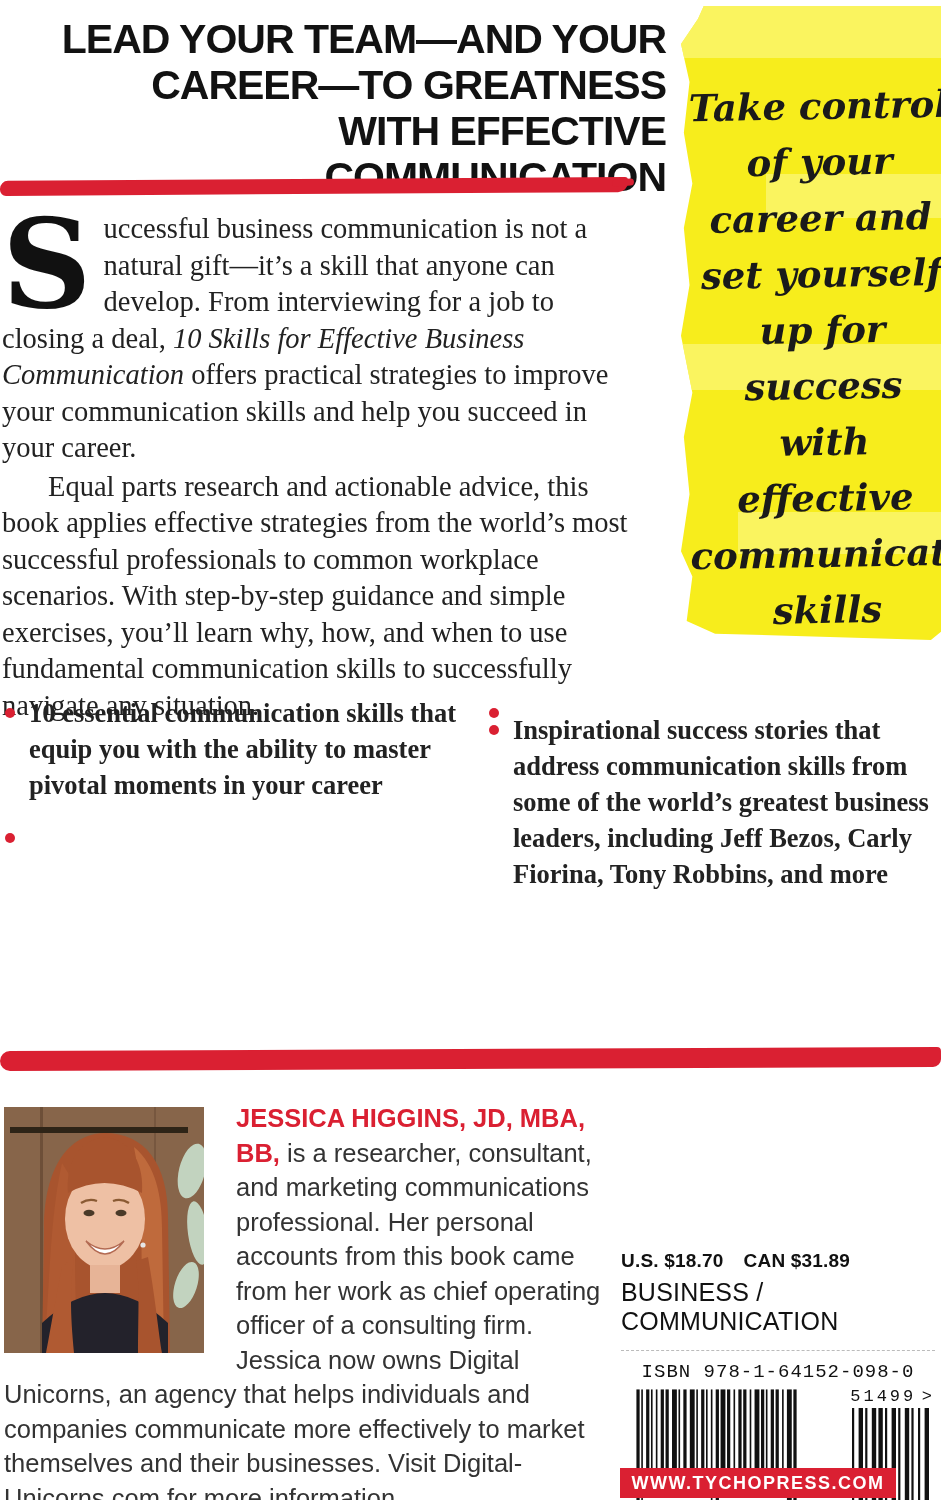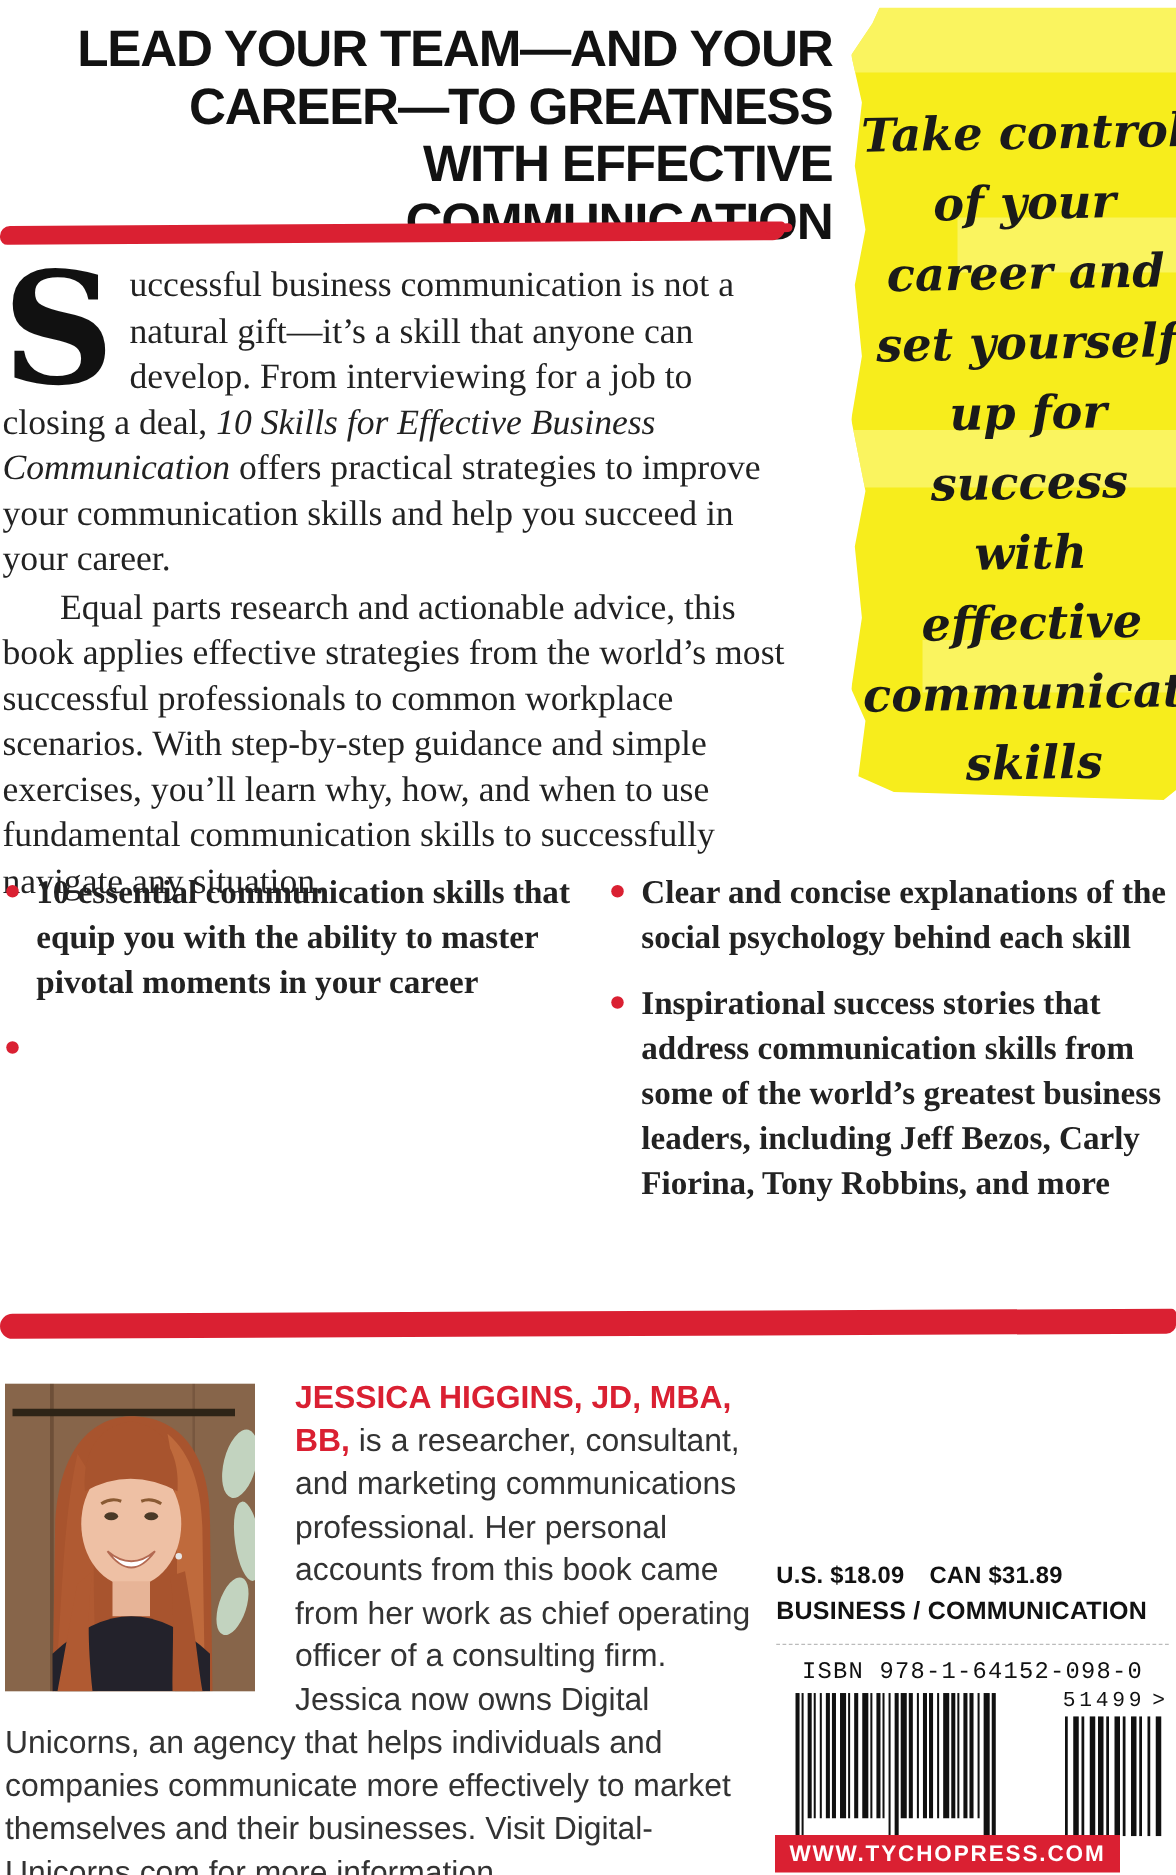--- a/index.html
+++ b/index.html
@@ -85,21 +85,21 @@
   }
   .photo{float:left;width:200px;height:246px;margin:6px 32px 8px 0;background:#87654a;}
   .author-name{color:var(--accent-red,#da2032);font-weight:bold;}
 
   
   .retail{
     position:absolute;left:621px;top:1250px;width:314px;
     font-family:"Liberation Sans",sans-serif;color:#111;
   }
   .price-row{display:flex;gap:20px;font-weight:bold;font-size:19px;letter-spacing:.2px;}
-  .category{font-weight:bold;font-size:20px;margin-top:6px;letter-spacing:.2px;}
+  .category{font-weight:normal;font-size:25px;margin-top:6px;letter-spacing:.2px;}
   .barcode-box{margin-top:14px;border-top:1px dashed #bbb;padding-top:10px;}
   .isbn{
     font-family:"Liberation Mono",monospace;font-size:19px;letter-spacing:1px;
     text-align:center;white-space:nowrap;
   }
   .barcode-row{display:flex;align-items:flex-start;margin-top:4px;gap:40px;}
   .bc-digit{font-family:"Liberation Mono",monospace;font-size:16px;letter-spacing:2px;fill:#111;}
   .addon{margin-left:12px;width:88px;}
   .addon-top{
     display:flex;justify-content:space-between;align-items:center;
@@ -148,21 +148,21 @@
     </p>
     <p class="p2" style="margin:2px 0 0 0;">Equal parts research and actionable advice, this book applies effective strategies from the world’s most successful professionals to common workplace scenarios. With step-by-step guidance and simple exercises, you’ll learn why, how, and when to use fundamental communication skills to successfully navigate any situation.</p>
   </div>
 
   <div class="bullets">
     <ul class="bcol bcol-left">
       <li><span class="dot"></span><span>10 essential communication skills that equip you with the ability to master pivotal moments in your career</span></li>
       <li><span class="dot"></span></li>
     </ul>
     <ul class="bcol bcol-right">
-      <li><span class="dot"></span><span>Clear and concise explanations of the social psychology behind each skill</span></li>
+      <li><span class="dot"></span></li>
       <li><span class="dot"></span><span>Inspirational success stories that address communication skills from some of the world’s greatest business leaders, including Jeff Bezos, Carly Fiorina, Tony Robbins, and more</span></li>
     </ul>
   </div>
 
   <div class="divider"></div>
 
   <div class="author">
     <svg class="photo" viewBox="0 0 200 246" xmlns="http://www.w3.org/2000/svg" aria-hidden="true">
       <rect width="200" height="246" fill="#87654a"></rect>
       <rect x="36" width="3" height="246" fill="#6d4f38"></rect>
@@ -189,21 +189,21 @@
       <rect x="86" y="158" width="30" height="28" fill="#e7b497"></rect>
       <path d="M38 246 L38 216 Q70 186 101 186 Q132 186 164 216 L164 246 Z" fill="#23222b"></path>
       <path d="M58 160 C50 200 46 226 42 246 L70 246 C66 206 66 180 70 150 Z" fill="#b05a32"></path>
       <path d="M144 150 C152 196 154 222 158 246 L134 246 C134 206 136 178 132 154 Z" fill="#a8542e"></path>
     </svg>
     <span class="author-name">JESSICA HIGGINS, JD, MBA, BB,</span><span> is a researcher, consultant, and marketing communications professional. Her personal accounts from this book came from her work as chief operating officer of a consulting firm. Jessica now owns Digital Unicorns, an agency that helps individuals and companies communicate more effectively to market themselves and their businesses. Visit Digital-Unicorns.com for more information.</span>
   </div>
 
   <div class="retail">
     <div class="price-row">
-      <span>U.S. $18.09</span>
+      <span>U.S. $18.70</span>
       <span>CAN $31.89</span>
     </div>
     <div class="category">BUSINESS / COMMUNICATION</div>
     <div class="barcode-box">
       <div class="isbn">ISBN 978-1-64152-098-0</div>
       <div class="barcode-row">
         <svg id="ean-main" width="184" height="132" viewBox="0 0 184 132" xmlns="http://www.w3.org/2000/svg">
           <g id="ean-bars" fill="#111">
               <rect x="16.00" y="0" width="3.36" height="126"></rect>
               <rect x="21.04" y="0" width="1.68" height="126"></rect>

